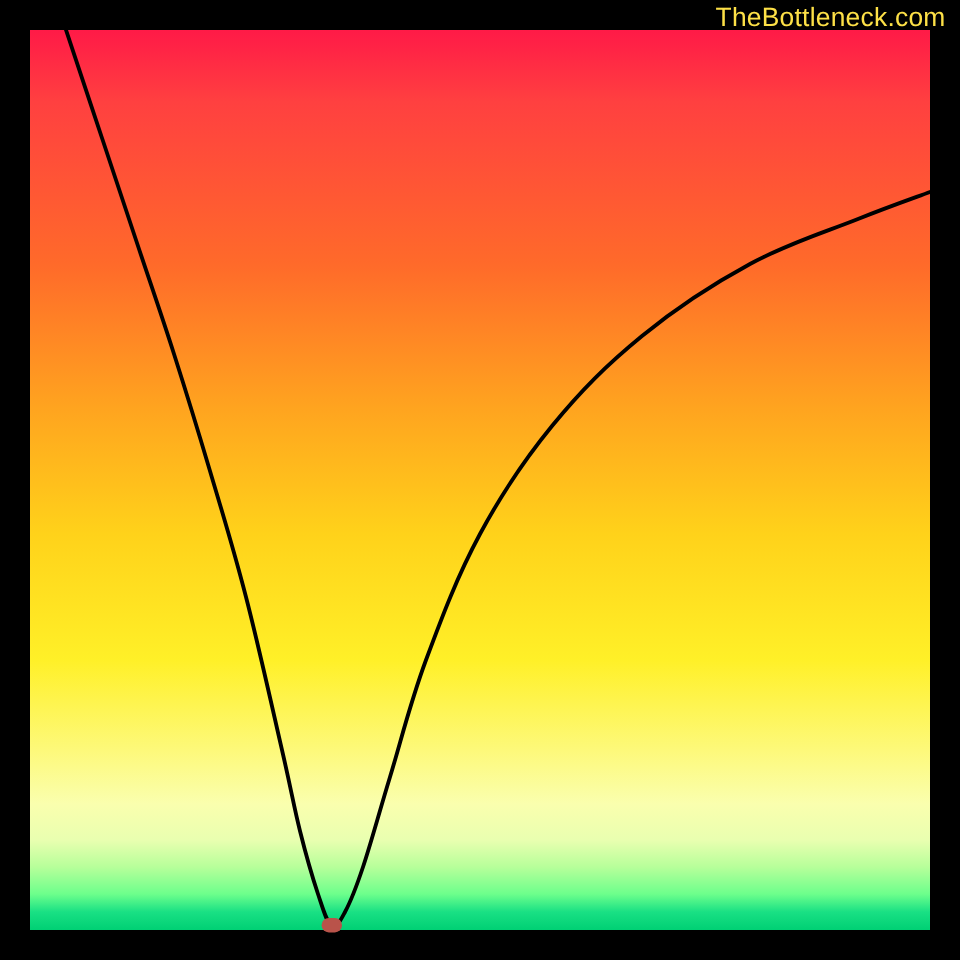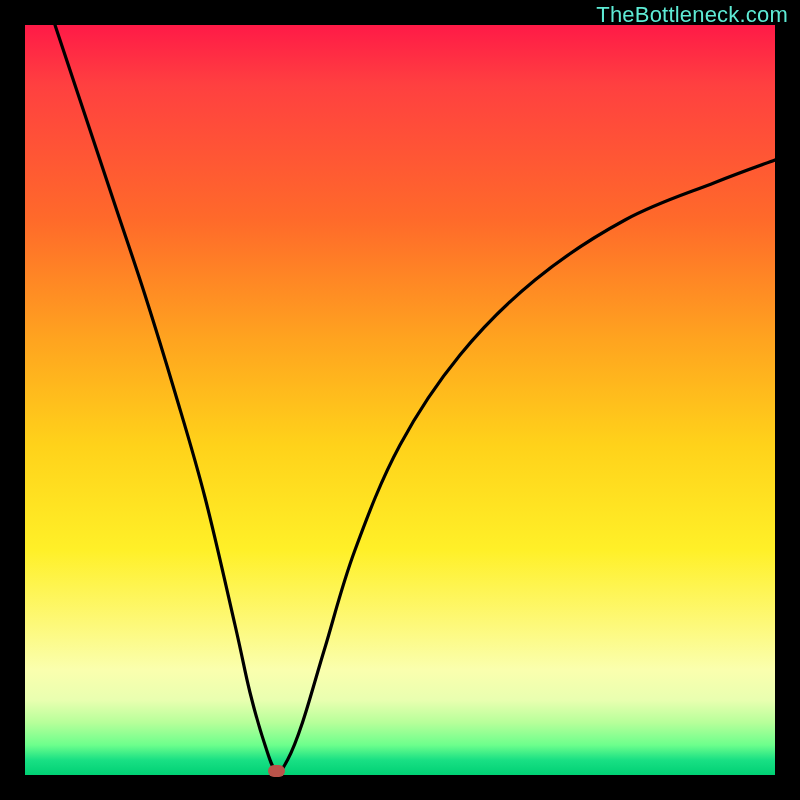--- a/index.html
+++ b/index.html
@@ -37,21 +37,21 @@
       #b7ff9a 93%,
       #6dff8c 96%,
       #19e084 98%,
       #00d074 100%
     );
   }
   .watermark {
     position: absolute;
     top: 2px;
     right: 12px;
-    color: #5eead4;
+    color: #fde047;
     font-size: 22px;
     letter-spacing: 0.2px;
     font-weight: 500;
   }
   svg.curve {
     position: absolute;
     left: 0;
     top: 0;
     width: 750px;
     height: 750px;

